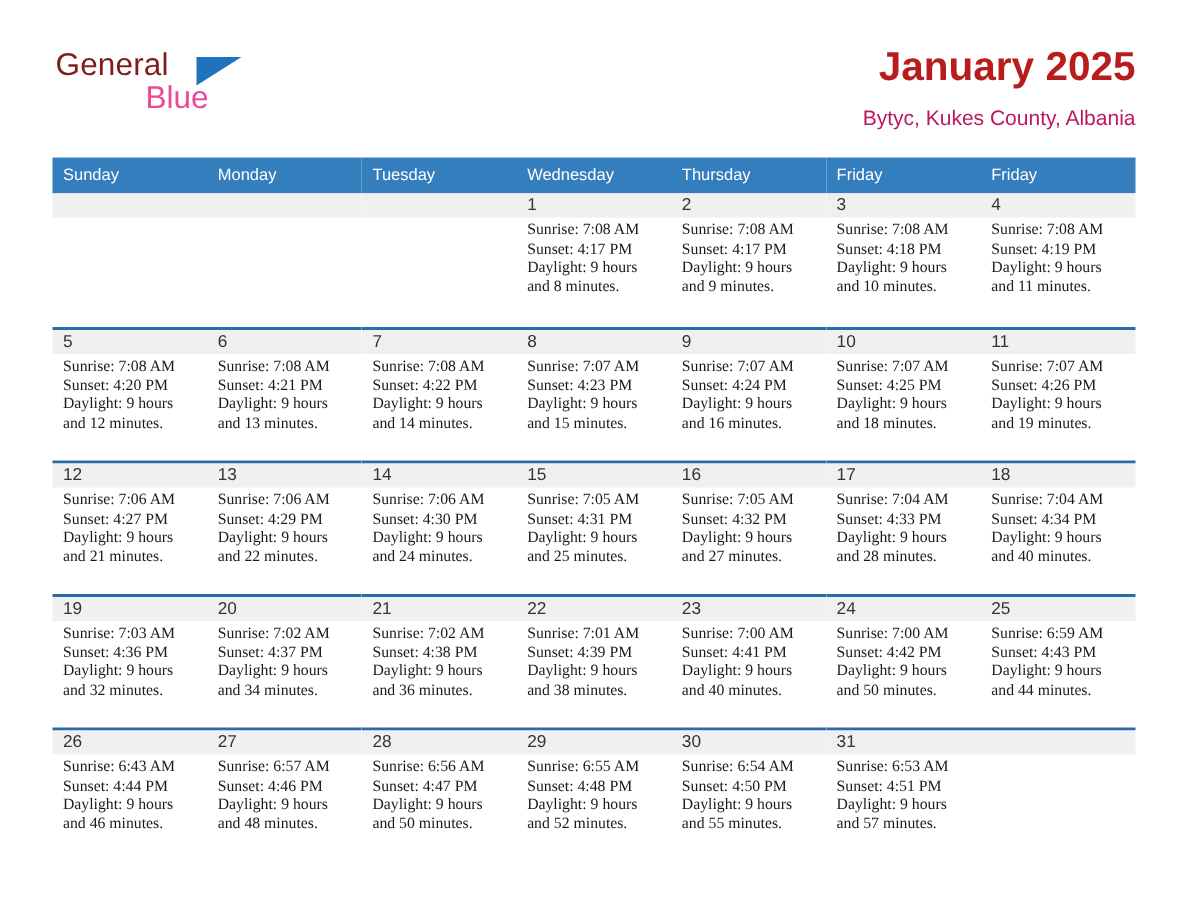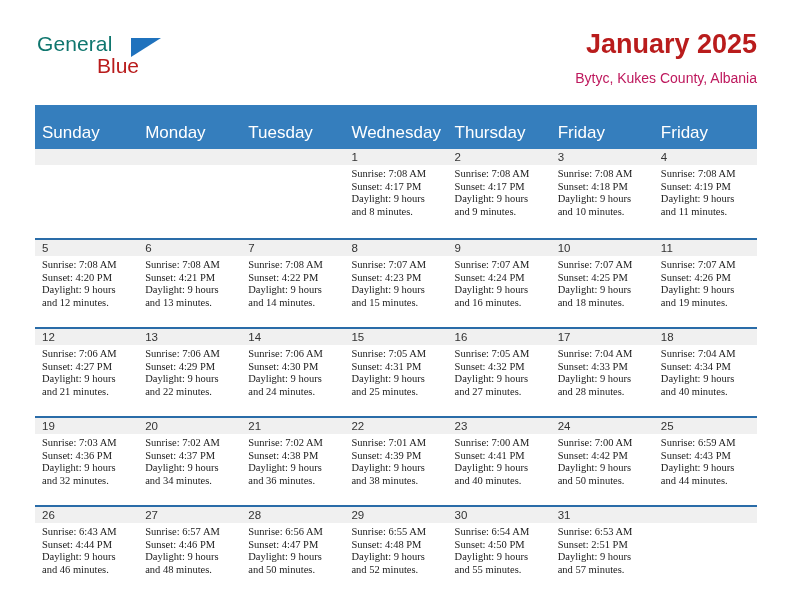--- a/index.html
+++ b/index.html
@@ -35,38 +35,38 @@
     top: 4px;
     width: 230px;
     height: 58px;
   }
   .logo-general {
     position: absolute;
     left: 2px;
     top: 0px;
     font-size: 21px;
     letter-spacing: 0.1px;
-    color: #0f766e;
+    color: #7f1d1d;
     font-family: "Liberation Sans", sans-serif;
   }
   .logo-tri {
     position: absolute;
     left: 96px;
     top: 6px;
     width: 0;
     height: 0;
     border-left: 30px solid #1f72bd;
     border-bottom: 19px solid transparent;
   }
   .logo-blue {
     position: absolute;
     left: 62px;
     top: 22px;
     font-size: 21px;
-    color: #b91c1c;
+    color: #ec4899;
     font-family: "Liberation Sans", sans-serif;
   }
 
   .titles {
     position: absolute;
     right: 0;
     top: 0;
     text-align: right;
   }
   .cal-title {
@@ -92,24 +92,24 @@
     width: 722px;
   }
   .cal-table {
     width: 722px;
     border-collapse: collapse;
     table-layout: fixed;
   }
   .cal-table th {
     background: #357ebd;
     color: #ffffff;
-    font-size: 17px;
+    font-size: 11px;
     font-weight: normal;
     text-align: left;
-    padding: 18px 0 6px 7px;
+    padding: 6px 0 6px 7px;
     height: 10px;
     border: 0;
   }
   .cal-table td {
     vertical-align: top;
     padding: 0;
     border: 0;
     height: 89px;
   }
   .cell {
@@ -530,21 +530,21 @@
                   <div>Daylight: 9 hours</div>
                   <div>and 55 minutes.</div>
                 </div>
               </div>
             </td>
             <td>
               <div class="cell">
                 <div class="daynum-band">31</div>
                 <div class="details">
                   <div>Sunrise: 6:53 AM</div>
-                  <div>Sunset: 2:51 PM</div>
+                  <div>Sunset: 4:51 PM</div>
                   <div>Daylight: 9 hours</div>
                   <div>and 57 minutes.</div>
                 </div>
               </div>
             </td>
             <td>
               <div class="cell empty">
                 <div class="daynum-band"></div>
                 <div class="details"></div>
               </div>

